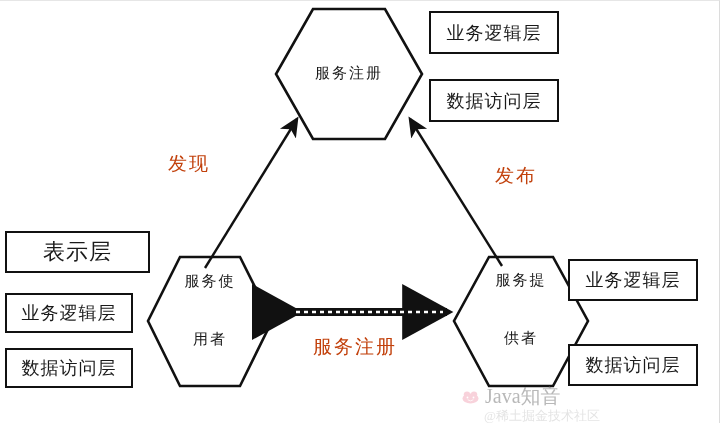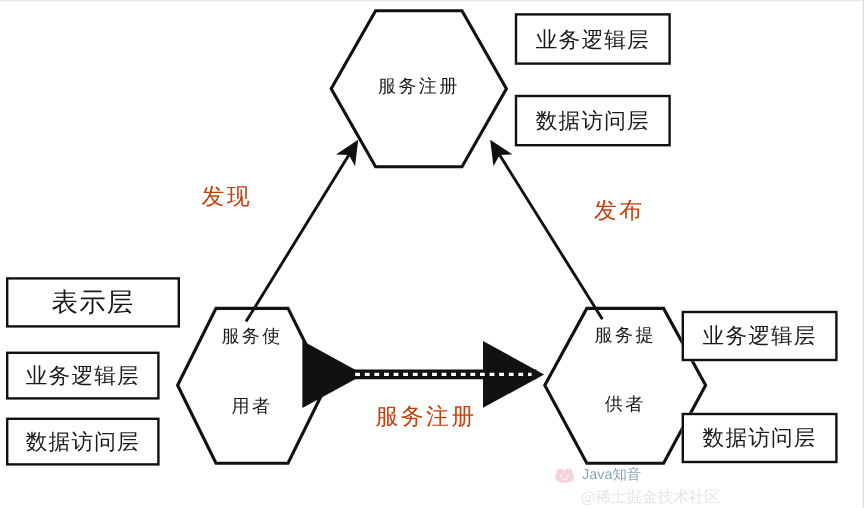--- a/index.html
+++ b/index.html
@@ -107,23 +107,23 @@
     display:flex;
     align-items:center;
     gap:6px;
     height:19px;
   }
   .wm-logo{
     width:17px;height:14px;
     display:block;
   }
   .wm-main{
-    font-family:Liberation Sans, sans-serif;
-    font-size:12px;
-    color:#0c4a6e;
+    font-family:Liberation Serif, serif;
+    font-size:20px;
+    color:#737373;
     letter-spacing:0px;
     white-space:nowrap;
   }
   .wm-sub{
     font-size:13px;
     color:#c9c9c9;
     letter-spacing:0px;
     white-space:nowrap;
     margin-left:22px;
     margin-top:1px;

